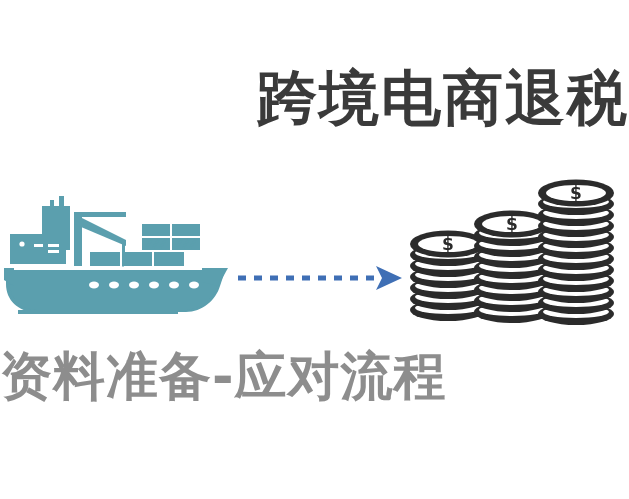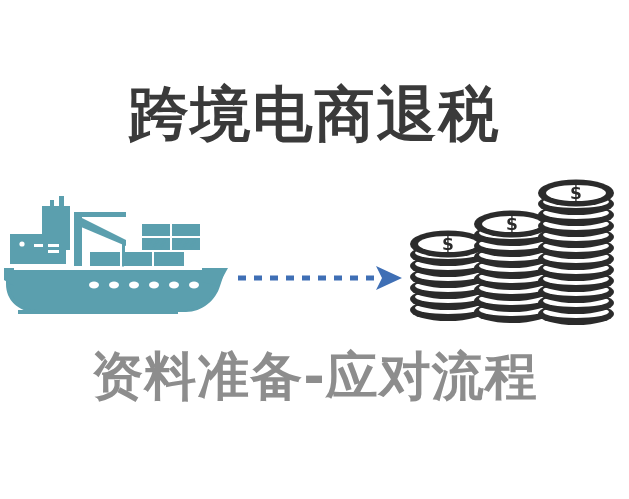--- a/index.html
+++ b/index.html
@@ -18,36 +18,35 @@
     position: relative;
     width: 629px;
     height: 499px;
     background: #ffffff;
   }
   .title {
     position: absolute;
     left: 0;
     top: 62px;
     width: 629px;
-    text-align: center;
+    text-align: right;
     font-size: 60px;
     font-weight: bold;
     letter-spacing: 2px;
     color: #3a3a3a;
     line-height: 72px;
     white-space: nowrap;
     font-family: "DejaVu Sans", "Liberation Sans", sans-serif;
-    margin-top: 16px;
   }
   .subtitle {
     position: absolute;
     left: 0;
     top: 344px;
     width: 629px;
-    text-align: center;
+    text-align: left;
     font-size: 52px;
     font-weight: bold;
     letter-spacing: 1px;
     color: #8d8d8d;
     line-height: 64px;
     white-space: nowrap;
     font-family: "DejaVu Sans", "Liberation Sans", sans-serif;
   }
   .scene {
     position: absolute;

